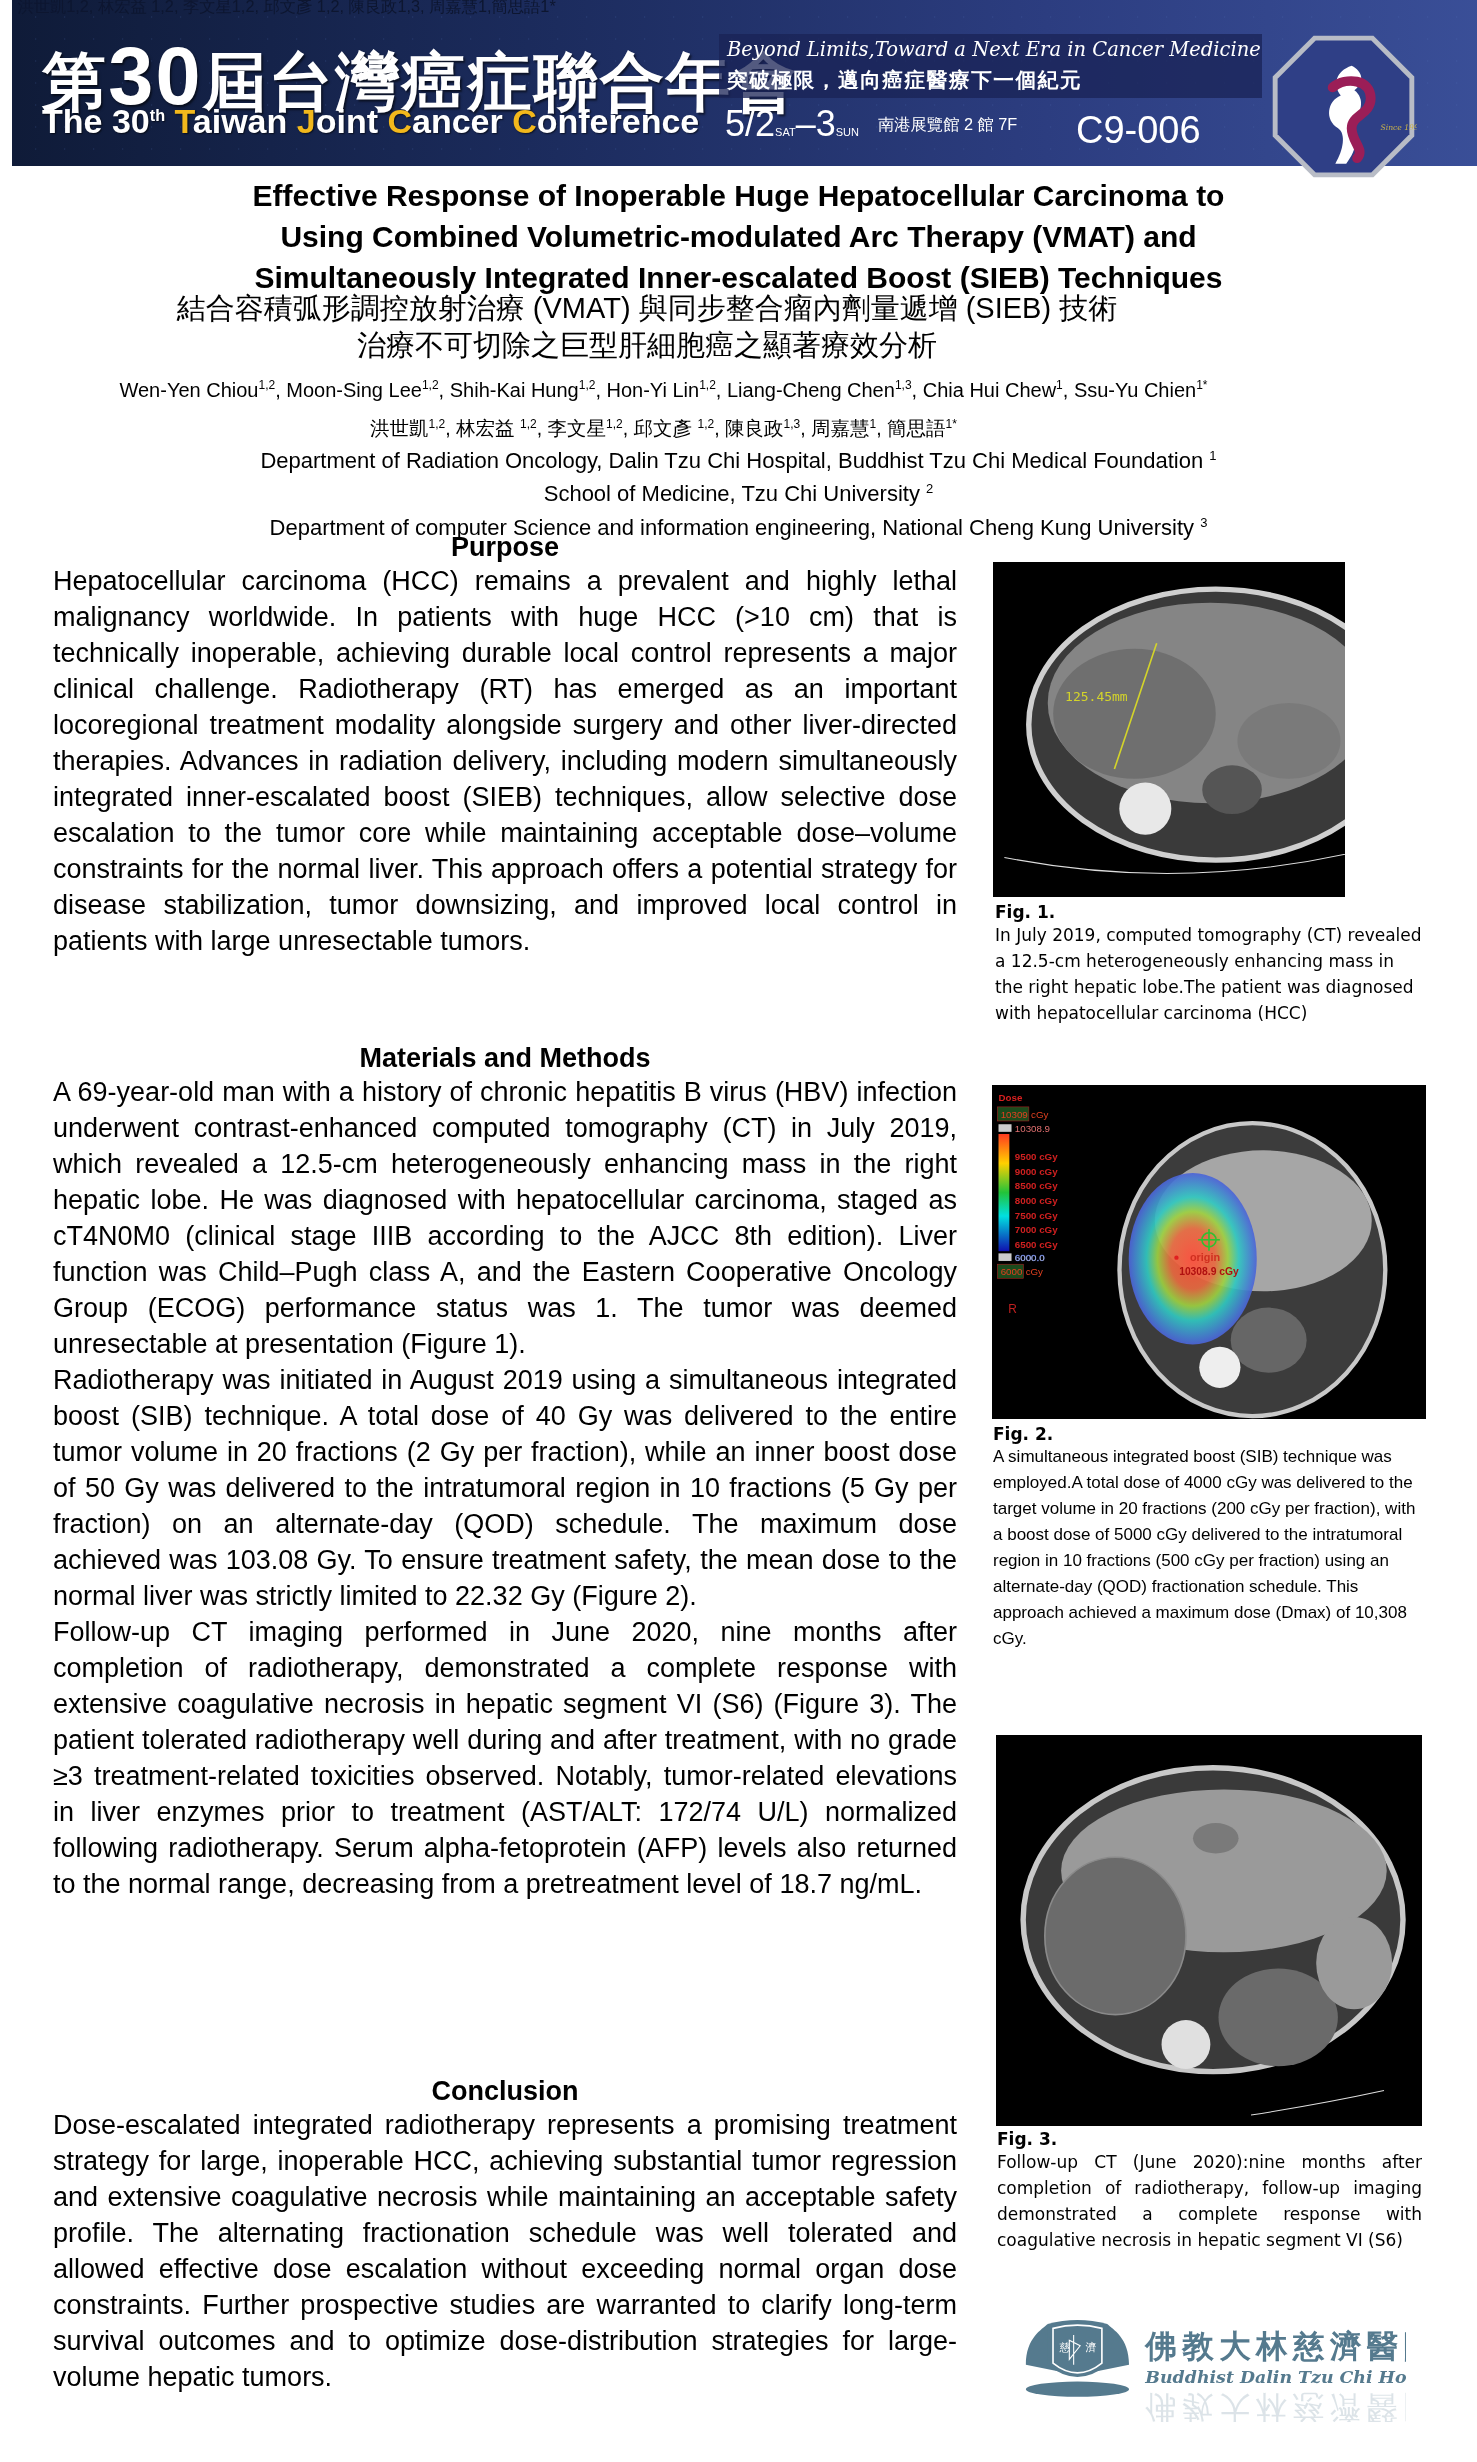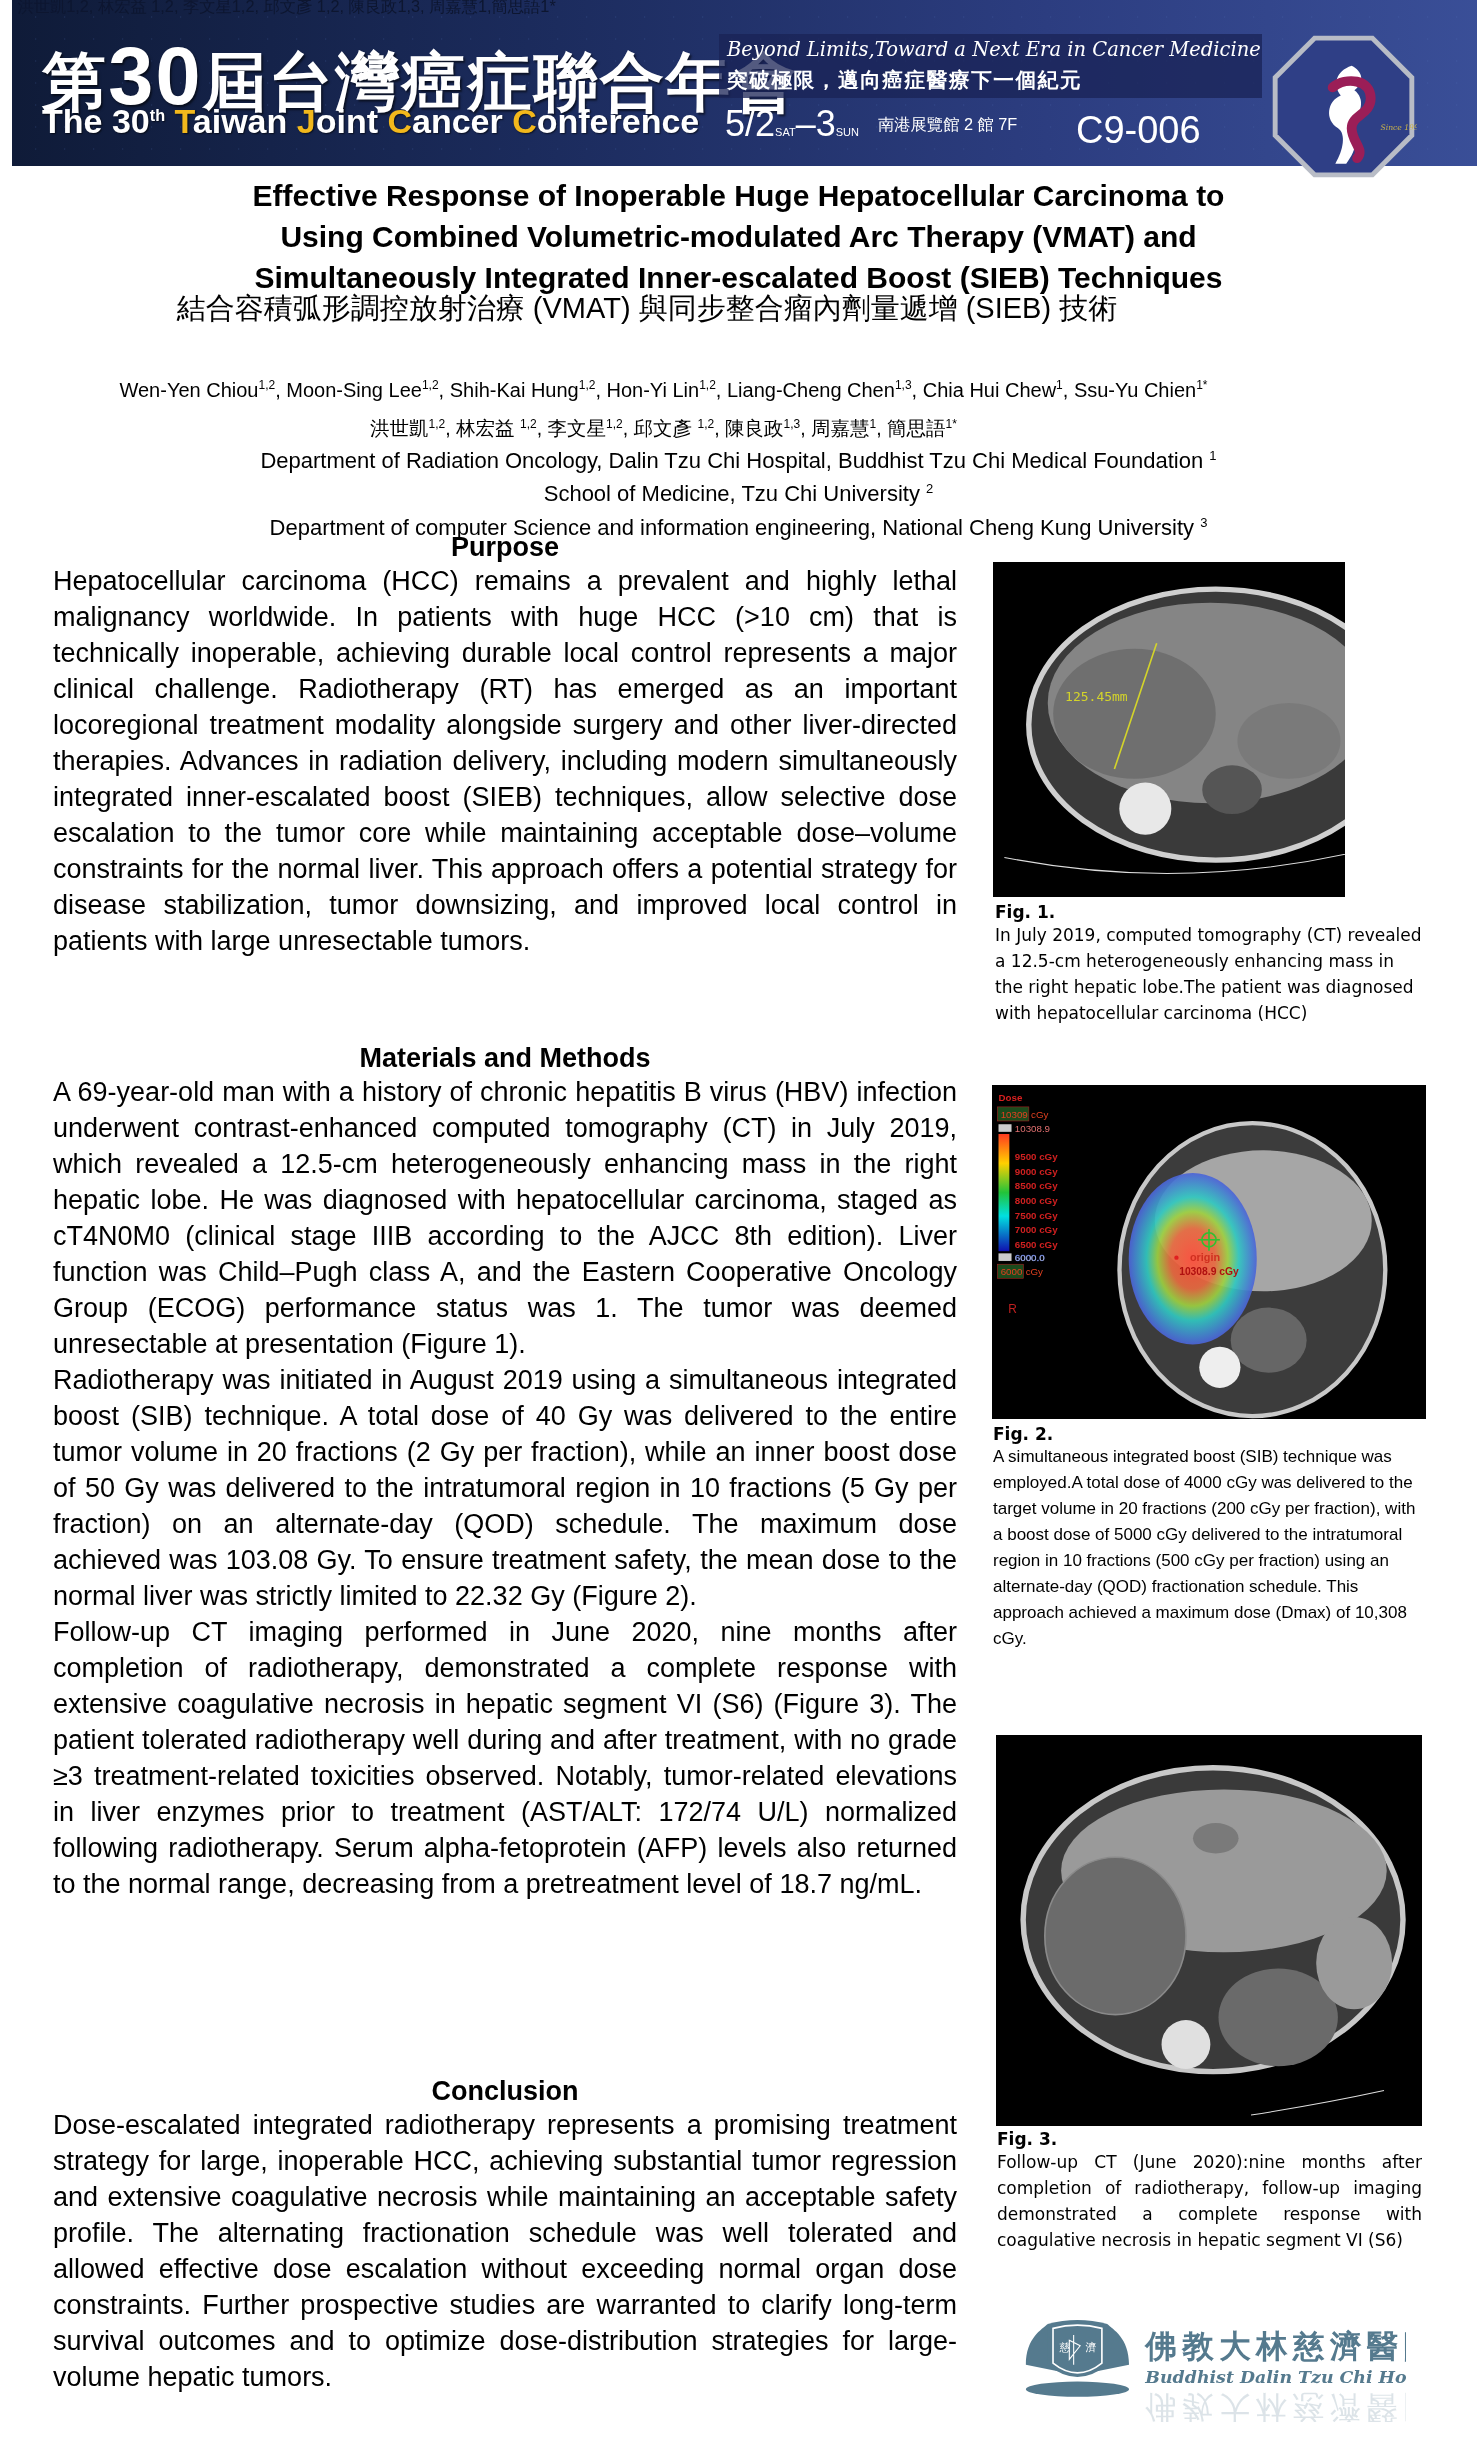--- a/index.html
+++ b/index.html
@@ -88,20 +88,21 @@
   <text x="203" y="178" font-size="14" fill="#c9b24a" font-style="italic" font-family="DejaVu Serif, serif">Since 1996</text>
 </svg>
 
 <div class="abs title-en" style="top:175px;">
   <div>Effective Response of Inoperable Huge Hepatocellular Carcinoma to</div>
   <div>Using Combined Volumetric-modulated Arc Therapy (VMAT) and</div>
   <div>Simultaneously Integrated Inner-escalated Boost (SIEB) Techniques</div>
 </div>
 <div class="abs title-zh" style="top:290px;">
   <div>結合容積弧形調控放射治療 (VMAT) 與同步整合瘤內劑量遞增 (SIEB) 技術</div>
+  <div>治療不可切除之巨型肝細胞癌之顯著療效分析</div>
 </div>
 
 <div class="abs authors" style="top:378px;" id="authors-en"><span>Wen-Yen Chiou</span><sup>1,2</sup>, <span>Moon-Sing Lee</span><sup>1,2</sup>, <span>Shih-Kai Hung</span><sup>1,2</sup>, <span>Hon-Yi Lin</span><sup>1,2</sup>, <span>Liang-Cheng Chen</span><sup>1,3</sup>, <span>Chia Hui Chew</span><sup>1</sup>, <span>Ssu-Yu Chien</span><sup>1*</sup></div>
 <div class="abs authors" style="top:415px;font-size:19.5px;" id="authors-zh"><span>洪世凱</span><sup>1,2</sup>, <span>林宏益 </span><sup>1,2</sup>, <span>李文星</span><sup>1,2</sup>, <span>邱文彥 </span><sup>1,2</sup>, <span>陳良政</span><sup>1,3</sup>, <span>周嘉慧</span><sup>1</sup>, <span>簡思語</span><sup>1*</sup></div>
 <div class="abs aff" style="top:442px;">
   <div><span>Department of Radiation Oncology, Dalin Tzu Chi Hospital, Buddhist Tzu Chi Medical Foundation </span><sup>1</sup></div>
   <div><span>School of Medicine, Tzu Chi University </span><sup>2</sup></div>
   <div><span>Department of computer Science and information engineering, National Cheng Kung University </span><sup>3</sup></div>
 </div>
 

